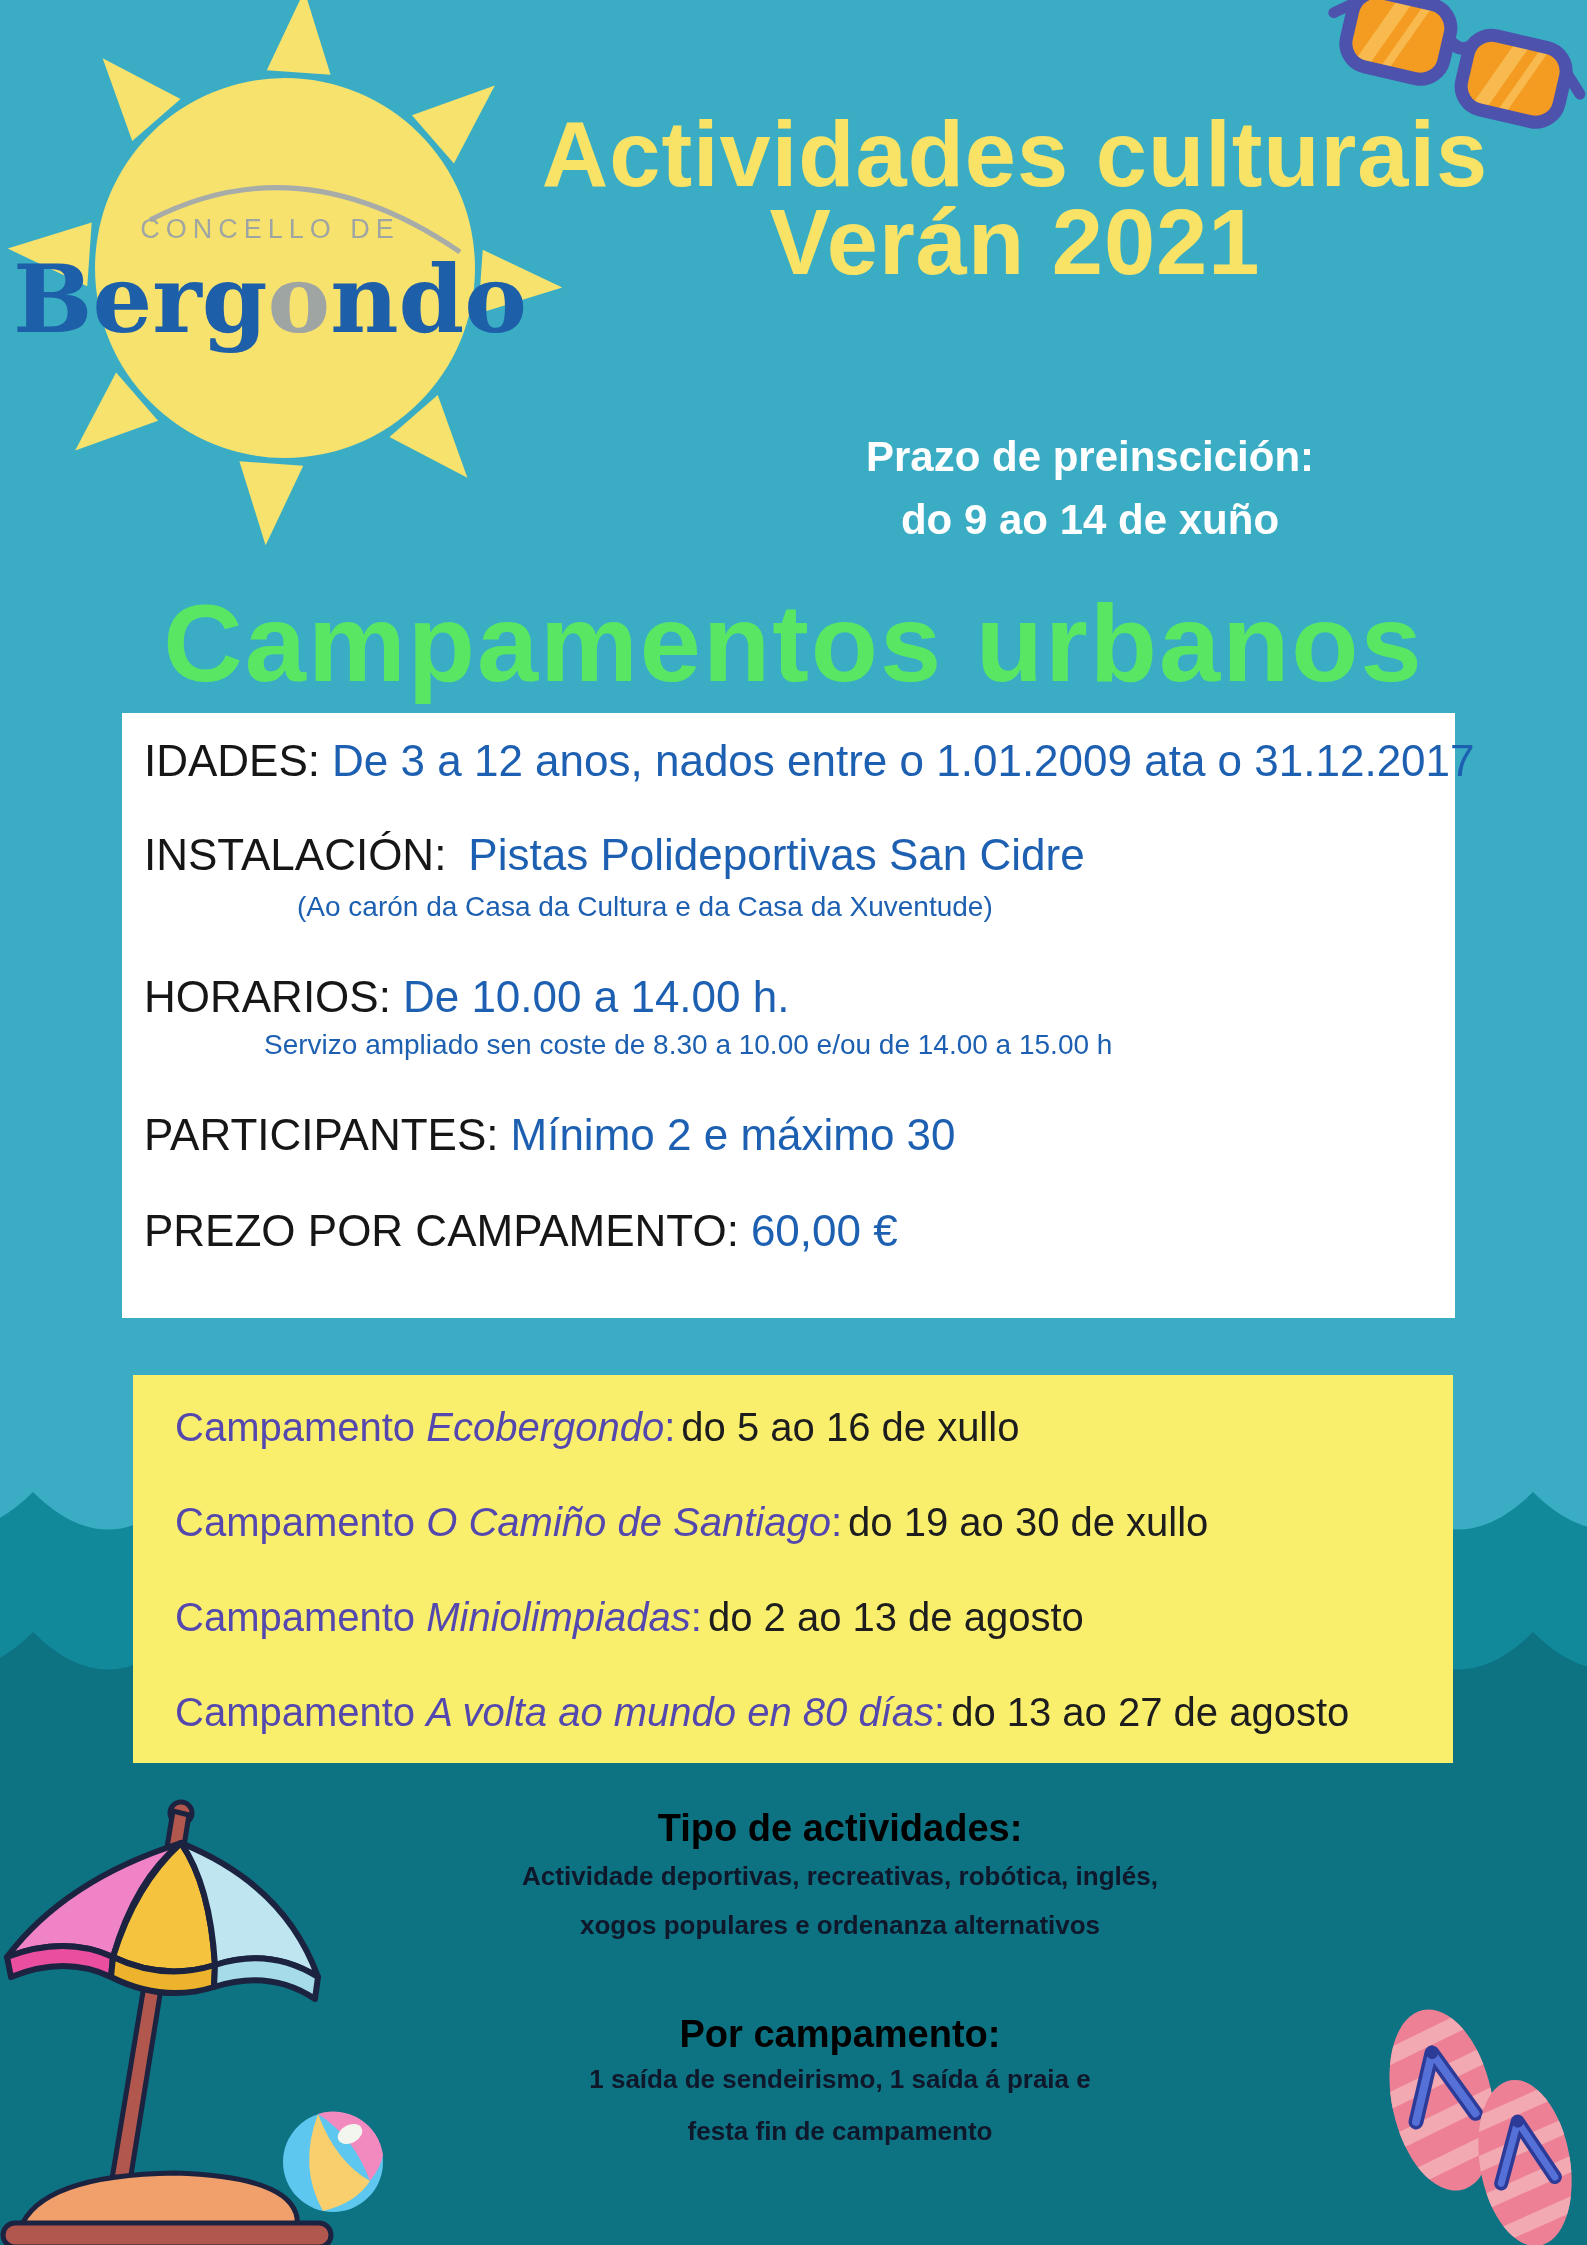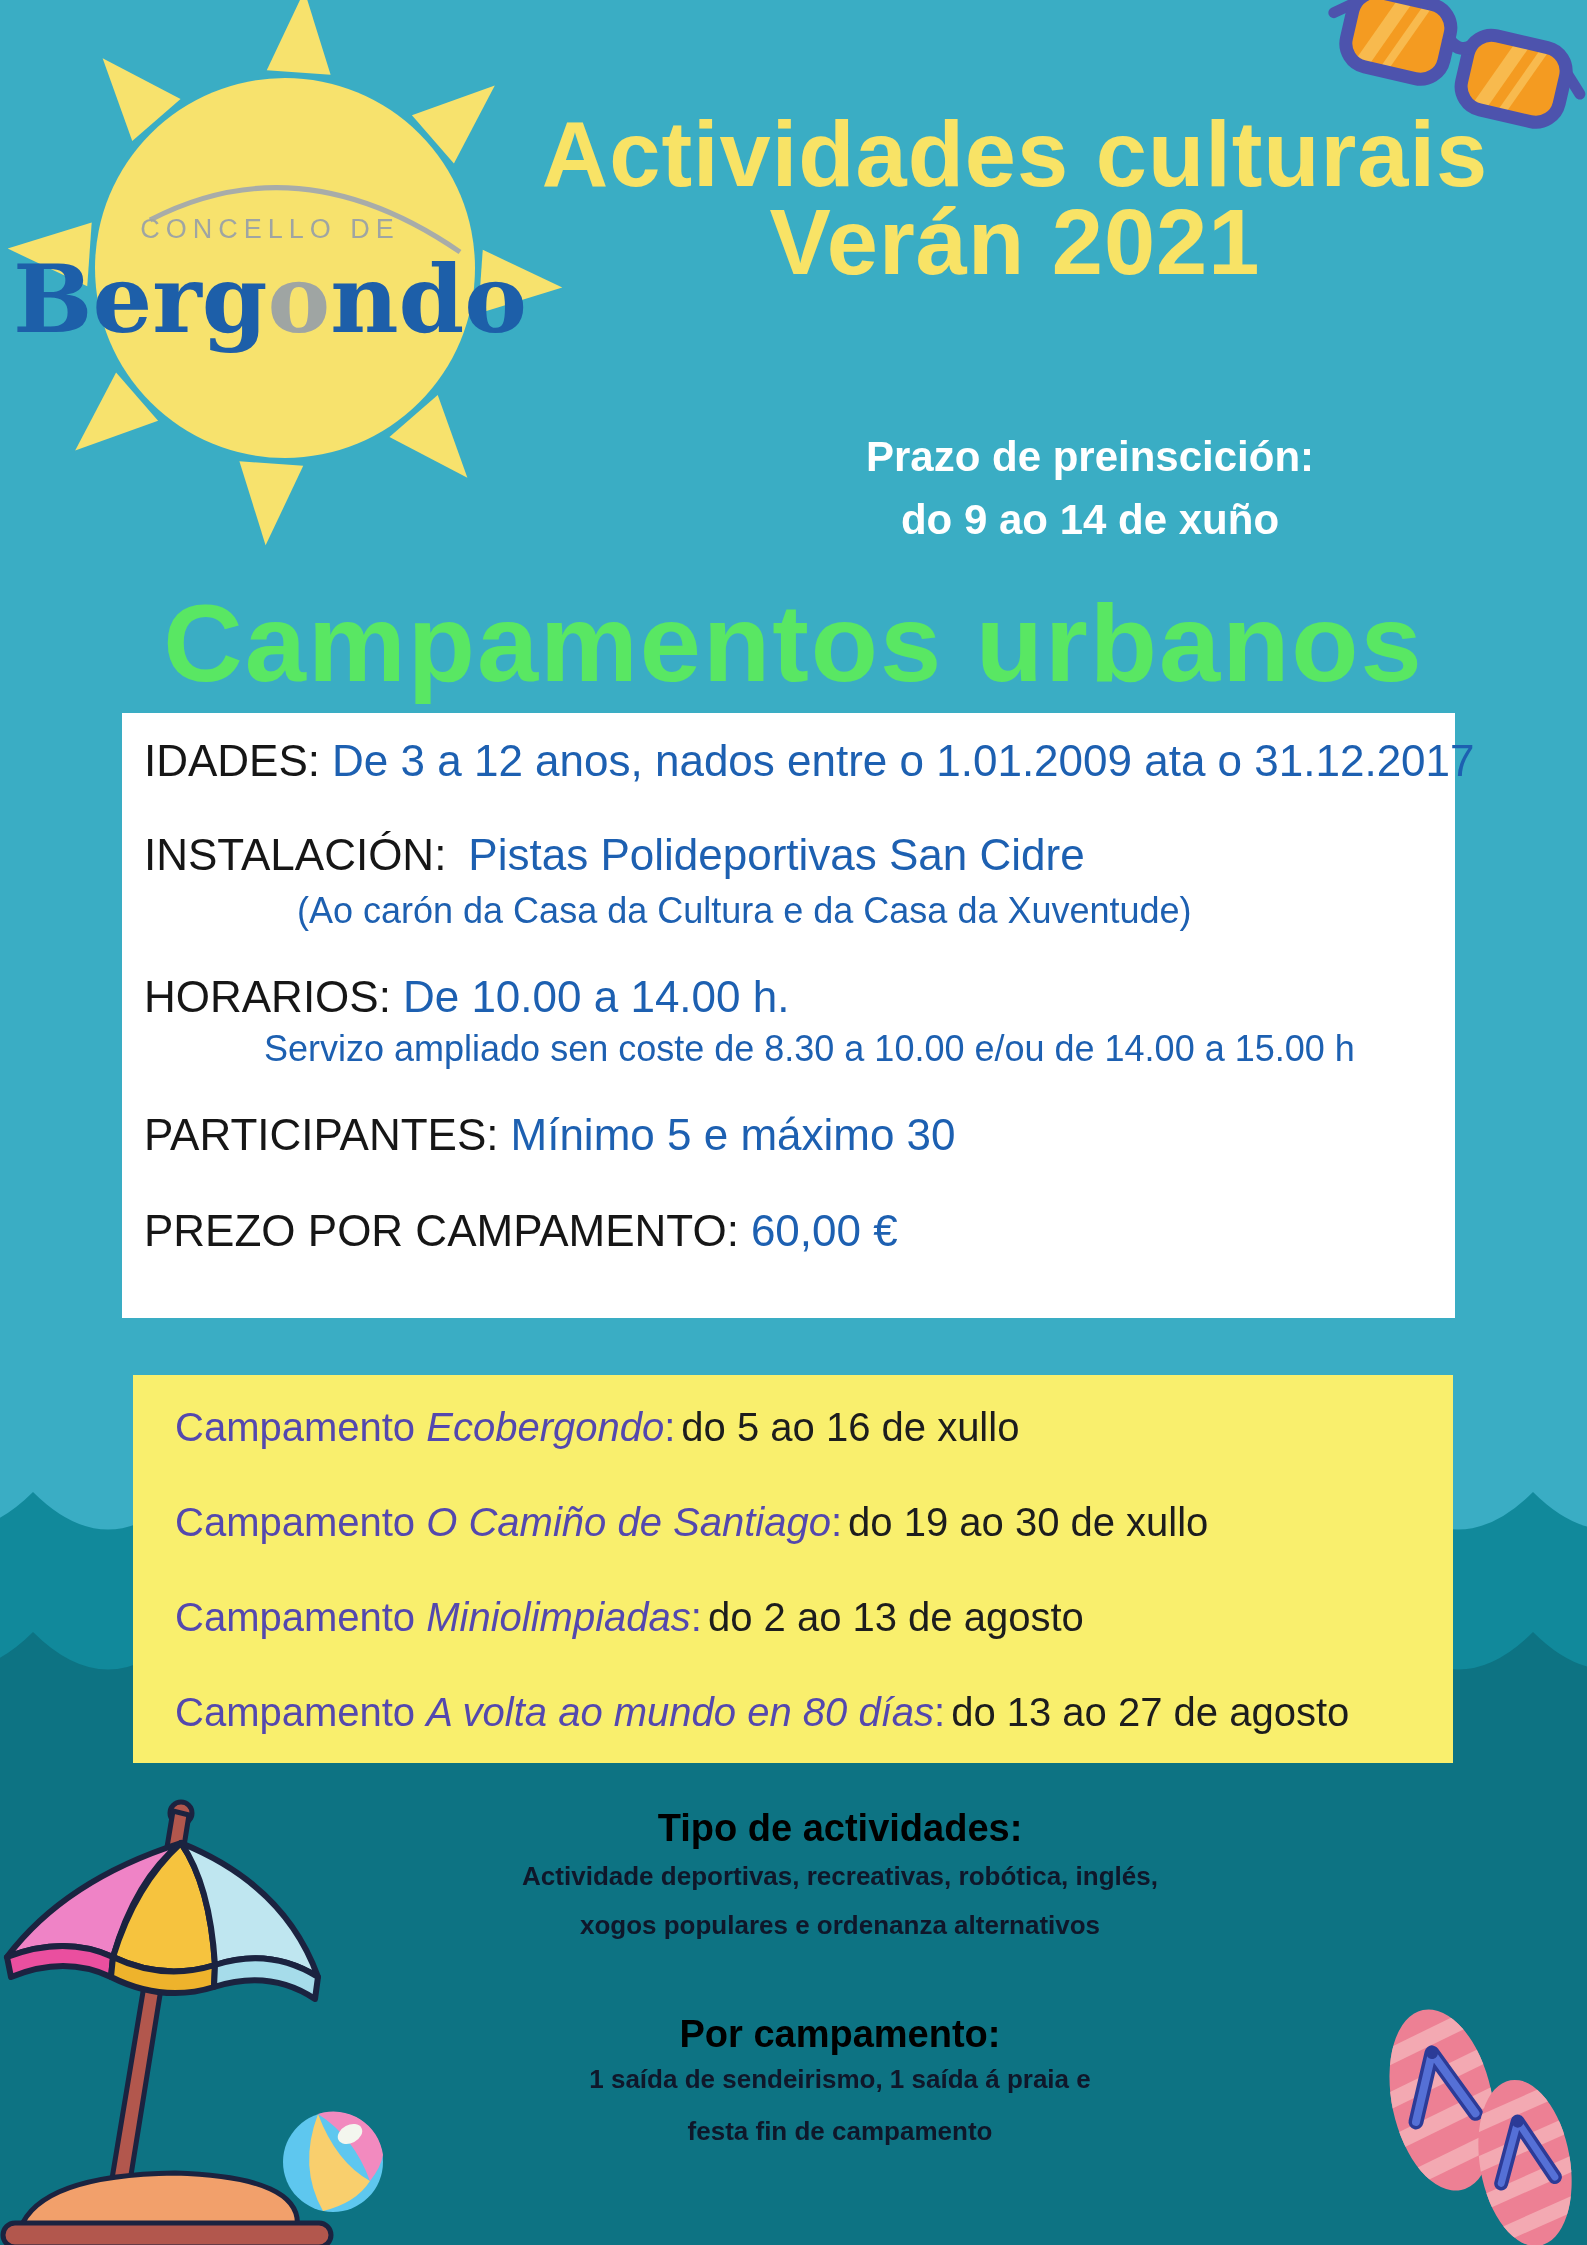--- a/index.html
+++ b/index.html
@@ -25,21 +25,21 @@
     letter-spacing:2px;white-space:nowrap;
   }
   
   .white-box{
     position:absolute;left:122px;top:713px;width:1333px;height:605px;
     background:#ffffff;
   }
   .info-row{position:absolute;left:22px;white-space:nowrap;font-size:44px;line-height:1;color:#161616;}
   .info-label{color:#161616;}
   .info-value{color:#1d60b1;margin-left:12px;margin-top:15px;}
-  .info-note{position:absolute;white-space:nowrap;font-size:36px;line-height:1;color:#1d60b1;}
+  .info-note{position:absolute;white-space:nowrap;font-size:28px;line-height:1;color:#1d60b1;}
   
   .yellow-box{
     position:absolute;left:133px;top:1375px;width:1320px;height:388px;
     background:#f9ef6d;
   }
   .camp-row{position:absolute;left:42px;white-space:nowrap;font-size:40px;line-height:1;}
   .camp-purple{color:#5448ae;font-weight:normal;}
   .camp-name{font-style:italic;}
   .camp-dates{color:#1d1d1d;margin-left:6px;}
   
@@ -129,21 +129,21 @@
     </div>
     <div class="info-row" style="top:120px">
       <span class="info-label">INSTALACIÓN:</span><span class="info-value" style="margin-left:22px">Pistas Polideportivas San Cidre</span>
     </div>
     <div class="info-note" style="left:175px;top:180px">(Ao carón da Casa da Cultura e da Casa da Xuventude)</div>
     <div class="info-row" style="top:262px">
       <span class="info-label">HORARIOS:</span><span class="info-value">De 10.00 a 14.00 h.</span>
     </div>
     <div class="info-note" style="left:142px;top:318px">Servizo ampliado sen coste de 8.30 a 10.00 e/ou de 14.00 a 15.00 h</div>
     <div class="info-row" style="top:400px">
-      <span class="info-label">PARTICIPANTES:</span><span class="info-value">Mínimo 5 e máximo 30</span>
+      <span class="info-label">PARTICIPANTES:</span><span class="info-value">Mínimo 2 e máximo 30</span>
     </div>
     <div class="info-row" style="top:496px">
       <span class="info-label">PREZO POR CAMPAMENTO:</span><span class="info-value">60,00 €</span>
     </div>
   </div>
 
   <div class="yellow-box">
     <div class="camp-row" style="top:32px">
       <span class="camp-purple">Campamento</span>
       <span class="camp-purple camp-name">Ecobergondo</span><span class="camp-purple">:</span><span class="camp-dates">do 5 ao 16 de xullo</span>

